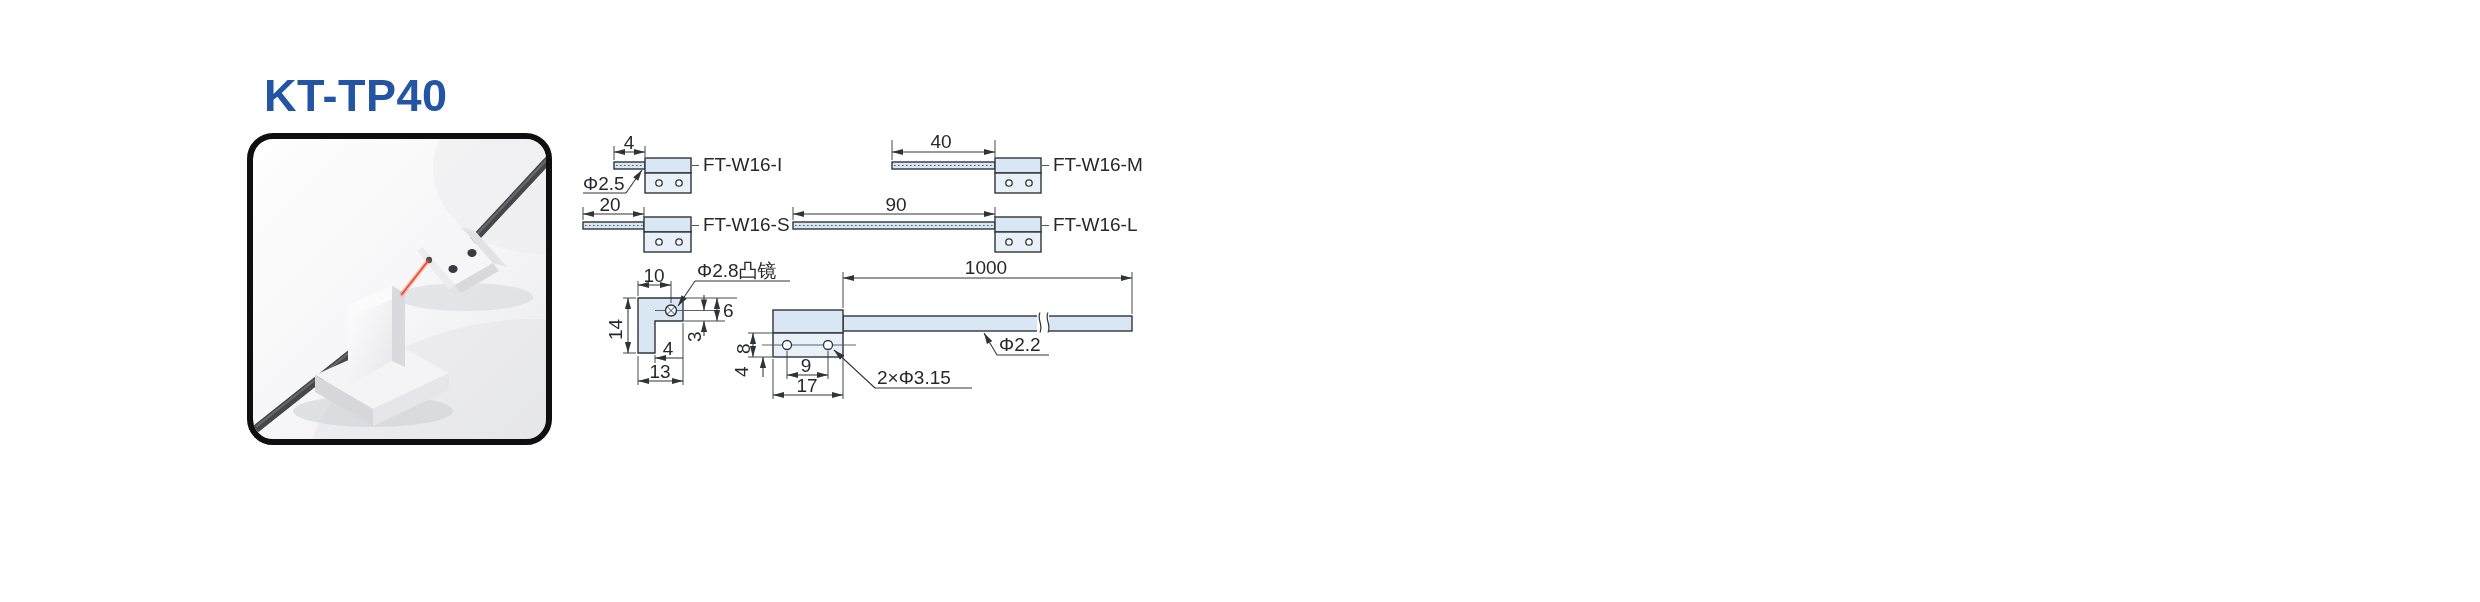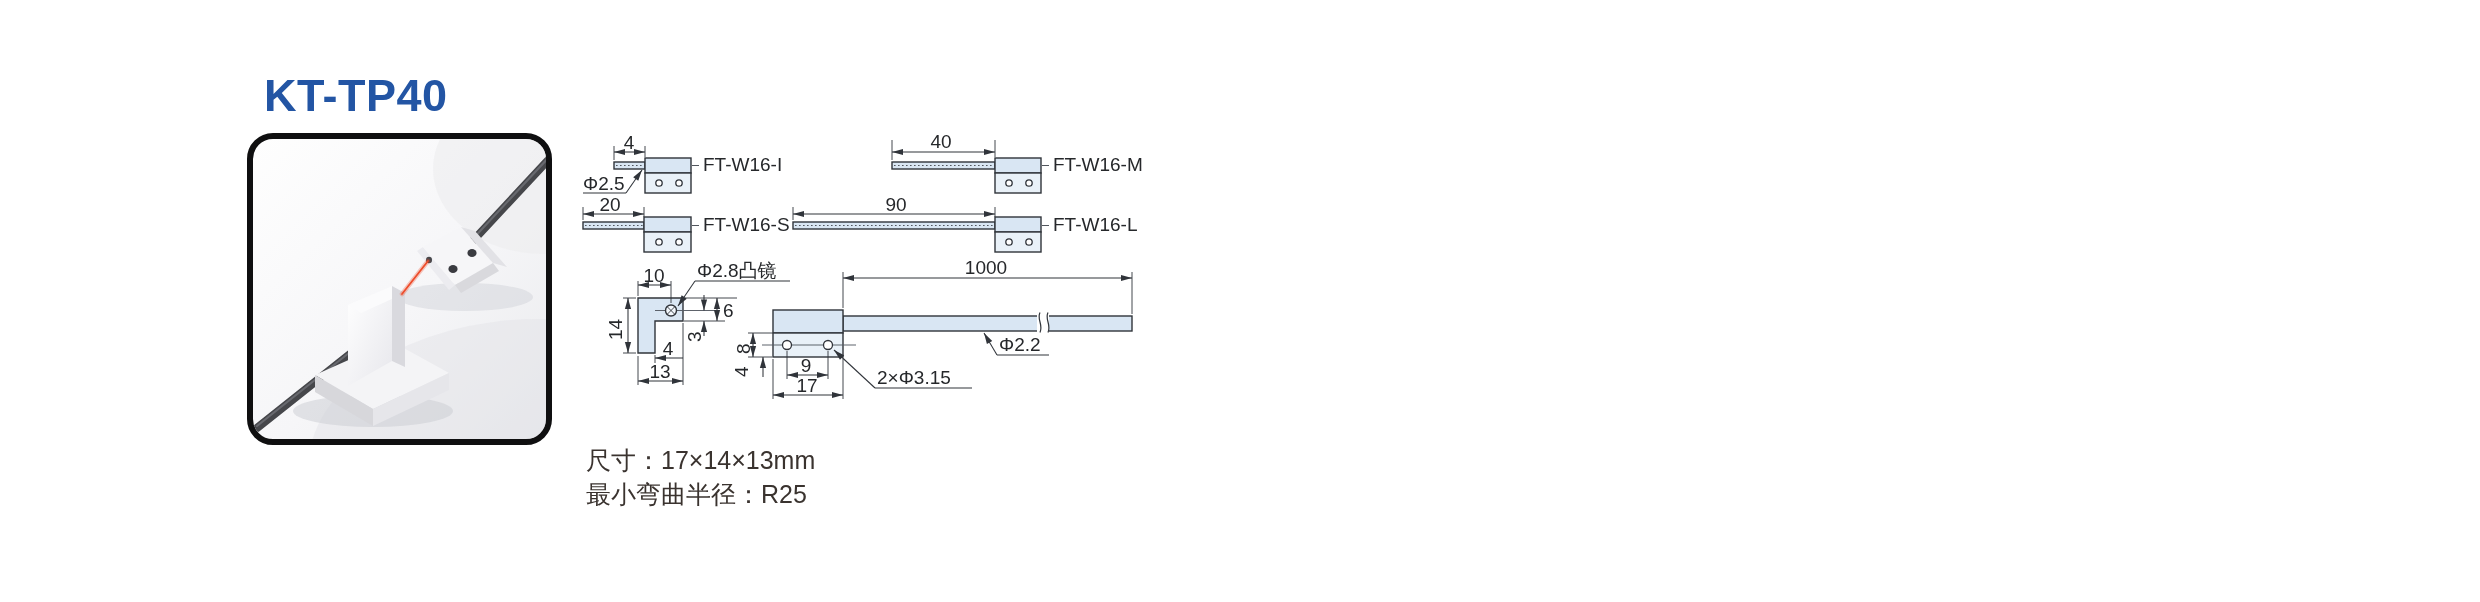--- a/index.html
+++ b/index.html
@@ -242,18 +242,14 @@
       <line class="extln" x1="1132" y1="314" x2="1132" y2="272"></line>
       <line class="dimln" x1="843" y1="278" x2="1132" y2="278" marker-start="url(#ar)" marker-end="url(#ar)"></line>
       <text class="dtext" x="986" y="274" text-anchor="middle">1000</text>
 
       <text class="dtext" x="999" y="351">Φ2.2</text>
       <line class="dimln" x1="997" y1="355" x2="1049" y2="355"></line>
       <line class="dimln" x1="997" y1="355" x2="984" y2="333" marker-end="url(#ar)"></line>
     </g>
   </svg>
 
-  <div class="specs">
-    <div>尺寸：17×14×13mm</div>
-    <div>最小弯曲半径：R25</div>
-  </div>
 
 </div>
 
 </body></html>

